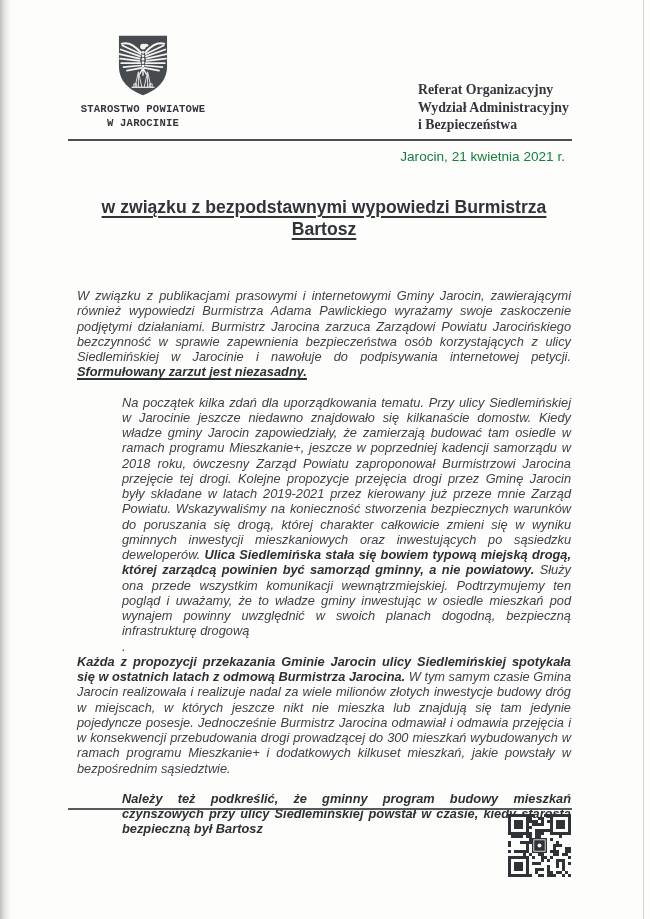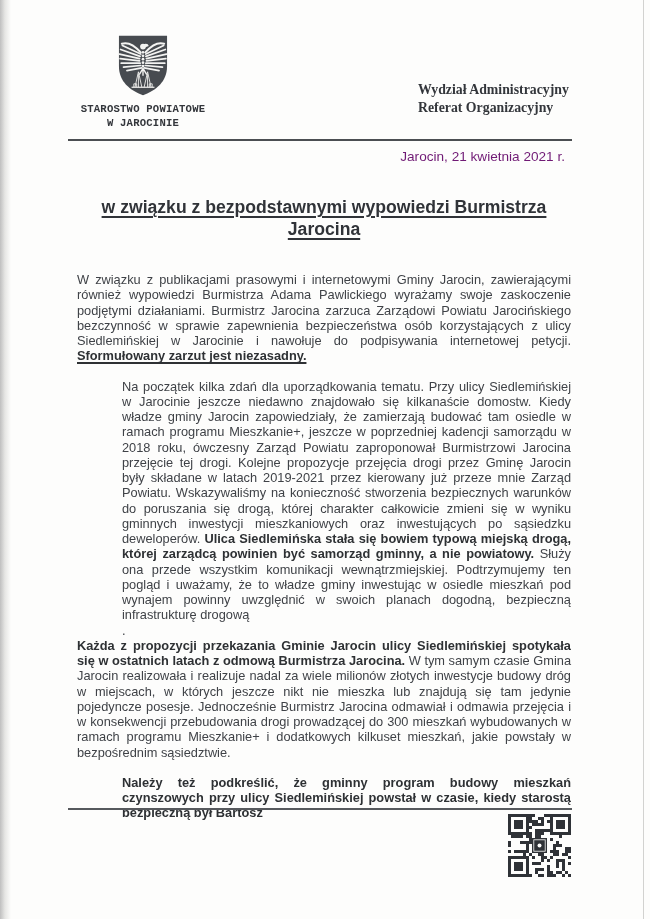--- a/index.html
+++ b/index.html
@@ -22,30 +22,30 @@
   
   .logo-block{position:absolute;left:78px;top:34px;width:130px;text-align:center;}
   .logo-block svg{display:block;margin:0 auto;}
   .org-name{font-family:Liberation Mono, monospace;font-weight:bold;
     font-size:10.6px;line-height:13.5px;color:#33363b;letter-spacing:.2px;margin-top:6px;text-align:center;}
   .dept-block{position:absolute;left:418px;top:81px;
     font-family:"Liberation Serif", serif;font-weight:bold;
     font-size:13.8px;line-height:17.6px;color:#33363b;}
   .header-rule{position:absolute;left:68px;top:139px;width:504px;height:2px;background:var(--rule);}
   .dateline{position:absolute;left:68px;top:149px;width:497px;text-align:right;
-    font-size:13.6px;color:#701a75;}
+    font-size:13.6px;color:#15803d;}
 
   
   .doc-title{position:absolute;left:77px;top:196px;width:494px;text-align:center;
     font-size:17.6px;line-height:22px;font-weight:bold;color:#303338;}
   .doc-title .tline{text-decoration:underline;text-decoration-thickness:2px;text-underline-offset:3px;}
 
   
-  .body-text{position:absolute;left:77px;top:272px;width:494px;
-    font-size:12.8px;line-height:15.25px;text-align:justify;color:var(--ink);}
+  .body-text{position:absolute;left:77px;top:288px;width:494px;
+    font-size:12.8px;line-height:15.25px;text-align:justify;color:var(--ink);font-style:italic;}
   .body-text p{margin:0 0 15px 0;}
   .body-text p.tight{margin-bottom:0;margin-left:45px;}
   .b{font-weight:bold;color:var(--ink-bold);}
   .bu{font-weight:bold;color:var(--ink-bold);
     text-decoration:underline;text-decoration-thickness:1.5px;text-underline-offset:2px;}
   .stray-dot{margin:0;}
 
   
   .footer-rule{position:absolute;left:68px;top:808px;width:504px;height:1.5px;background:#56595d;}
   .footer-block{position:absolute;left:78px;top:814px;
@@ -100,31 +100,32 @@
         <path d="M34,93 v-6 h5 v6 M61,93 v-6 h5 v6"></path>
       </g>
     </svg>
     <div class="org-name">
       <div>STAROSTWO POWIATOWE</div>
       <div>W JAROCINIE</div>
     </div>
   </div>
 
   <div class="dept-block">
+    <div>Referat Organizacyjny</div>
     <div>Wydział Administracyjny</div>
-    <div>Referat Organizacyjny</div>
+    <div>i Bezpieczeństwa</div>
   </div>
 
   <div class="header-rule"></div>
 
   <div class="dateline">Jarocin, 21 kwietnia 2021 r.</div>
 
   <h1 class="doc-title">
     <div class="tline">w związku z bezpodstawnymi wypowiedzi Burmistrza</div>
-    <div class="tline">Jarocina</div>
+    <div class="tline">Bartosz</div>
   </h1>
 
   <main class="body-text">
     <p><span>W związku z publikacjami prasowymi i internetowymi Gminy Jarocin, zawierającymi również wypowiedzi Burmistrza Adama Pawlickiego wyrażamy swoje zaskoczenie podjętymi działaniami. Burmistrz Jarocina zarzuca Zarządowi Powiatu Jarocińskiego bezczynność w sprawie zapewnienia bezpieczeństwa osób korzystających z ulicy Siedlemińskiej w Jarocinie i nawołuje do podpisywania internetowej petycji. </span><span class="bu">Sformułowany zarzut jest niezasadny.</span></p>
 
     <p class="tight"><span>Na początek kilka zdań dla uporządkowania tematu. Przy ulicy Siedlemińskiej w Jarocinie jeszcze niedawno znajdowało się kilkanaście domostw. Kiedy władze gminy Jarocin zapowiedziały, że zamierzają budować tam osiedle w ramach programu Mieszkanie+, jeszcze w poprzedniej kadencji samorządu w 2018 roku, ówczesny Zarząd Powiatu zaproponował Burmistrzowi Jarocina przejęcie tej drogi. Kolejne propozycje przejęcia drogi przez Gminę Jarocin były składane w latach 2019-2021 przez kierowany już przeze mnie Zarząd Powiatu. Wskazywaliśmy na konieczność stworzenia bezpiecznych warunków do poruszania się drogą, której charakter całkowicie zmieni się w wyniku gminnych inwestycji mieszkaniowych oraz inwestujących po sąsiedzku deweloperów. </span><span class="b">Ulica Siedlemińska stała się bowiem typową miejską drogą, której zarządcą powinien być samorząd gminny, a nie powiatowy.</span><span> Służy ona przede wszystkim komunikacji wewnątrzmiejskiej. Podtrzymujemy ten pogląd i uważamy, że to władze gminy inwestując w osiedle mieszkań pod wynajem powinny uwzględnić w swoich planach dogodną, bezpieczną infrastrukturę drogową</span></p>
 
     <p class="tight stray-dot">.</p>
 
     <p><span class="b">Każda z propozycji przekazania Gminie Jarocin ulicy Siedlemińskiej spotykała się w ostatnich latach z odmową Burmistrza Jarocina.</span><span> W tym samym czasie Gmina Jarocin realizowała i realizuje nadal za wiele milionów złotych inwestycje budowy dróg w miejscach, w których jeszcze nikt nie mieszka lub znajdują się tam jedynie pojedyncze posesje. Jednocześnie Burmistrz Jarocina odmawiał i odmawia przejęcia i w konsekwencji przebudowania drogi prowadzącej do 300 mieszkań wybudowanych w ramach programu Mieszkanie+ i dodatkowych kilkuset mieszkań, jakie powstały w bezpośrednim sąsiedztwie.</span></p>

